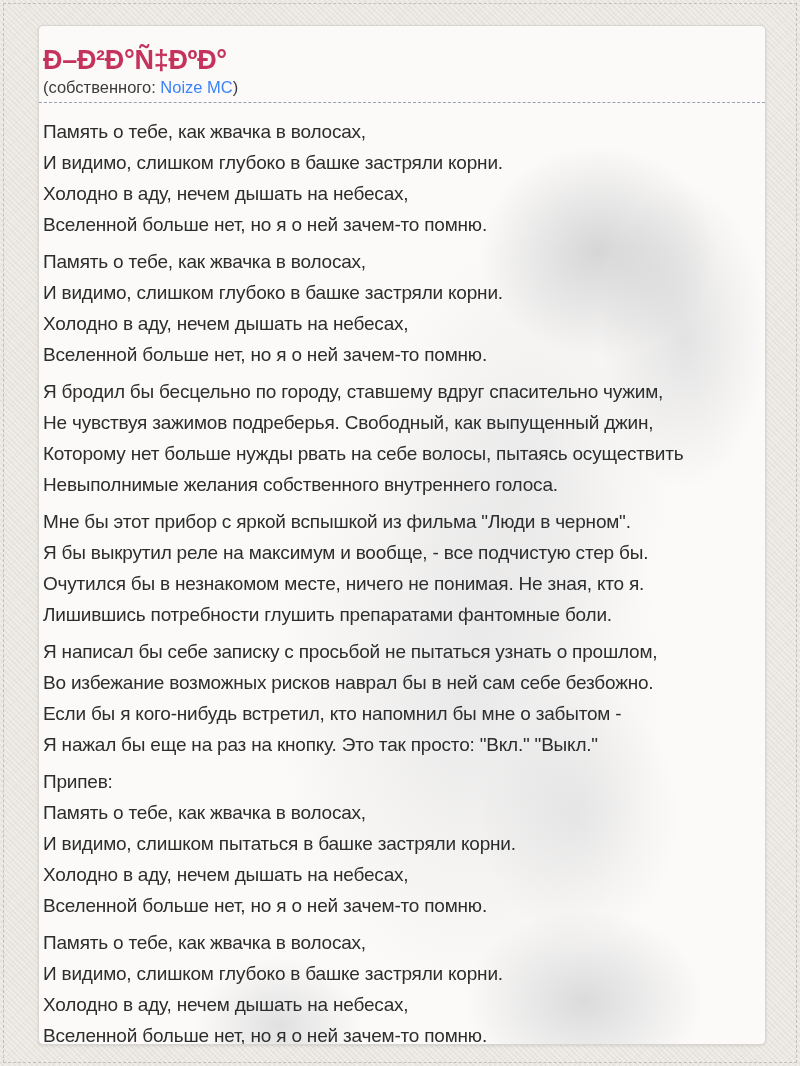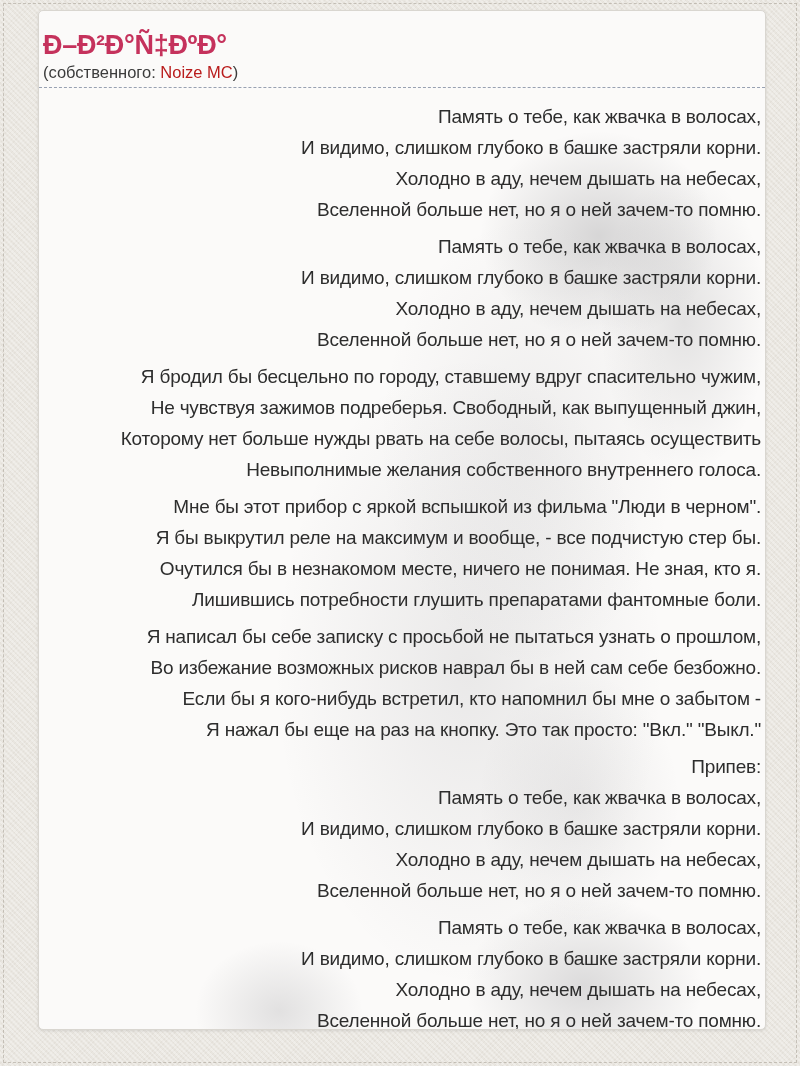--- a/index.html
+++ b/index.html
@@ -20,21 +20,21 @@
   .page-edge {
     position: absolute;
     inset: 3px;
     border: 1px dashed rgba(165,158,146,0.55);
     pointer-events: none;
     z-index: 0;
   }
   .card {
     position: absolute;
     left: 38px;
-    top: 10px;
+    top: 25px;
     width: 728px;
     height: 1020px;
     box-sizing: border-box;
     background: #fbfaf9;
     border: 1px solid #d9d6d0;
     border-radius: 5px;
     box-shadow: 0 1px 3px rgba(0,0,0,0.10);
     overflow: hidden;
     z-index: 1;
   }
@@ -65,36 +65,35 @@
     letter-spacing: -0.3px;
     color: #c5325c;
   }
   .artist-line {
     margin-top: 5px;
     font-size: 16.5px;
     line-height: 19px;
     color: #3c3c3c;
   }
   .artist-link {
-    color: #b91c1c;
+    color: #3b82f6;
     text-decoration: none;
     cursor: pointer;
   }
   .lyrics {
     position: relative;
     padding: 13px 4px 0 4px;
     font-size: 19px;
     line-height: 31px;
     letter-spacing: -0.2px;
     color: #2d2d2d;
   }
   .stanza {
     margin: 0 0 6px 0;
     white-space: pre-line;
-    text-align: right;
   }
 </style>
 </head>
 <body>
 
 <div class="page-edge"></div>
 
 <div class="card">
   <div class="photo-bg"></div>
 
@@ -119,21 +118,21 @@
     <p class="stanza">Мне бы этот прибор с яркой вспышкой из фильма "Люди в черном".
 Я бы выкрутил реле на максимум и вообще, - все подчистую стер бы.
 Очутился бы в незнакомом месте, ничего не понимая. Не зная, кто я.
 Лишившись потребности глушить препаратами фантомные боли.</p>
     <p class="stanza">Я написал бы себе записку с просьбой не пытаться узнать о прошлом,
 Во избежание возможных рисков наврал бы в ней сам себе безбожно.
 Если бы я кого-нибудь встретил, кто напомнил бы мне о забытом -
 Я нажал бы еще на раз на кнопку. Это так просто: "Вкл." "Выкл."</p>
     <p class="stanza">Припев:
 Память о тебе, как жвачка в волосах,
-И видимо, слишком глубоко в башке застряли корни.
+И видимо, слишком пытаться в башке застряли корни.
 Холодно в аду, нечем дышать на небесах,
 Вселенной больше нет, но я о ней зачем-то помню.</p>
     <p class="stanza">Память о тебе, как жвачка в волосах,
 И видимо, слишком глубоко в башке застряли корни.
 Холодно в аду, нечем дышать на небесах,
 Вселенной больше нет, но я о ней зачем-то помню.</p>
   </div>
 </div>
 
 </body></html>

